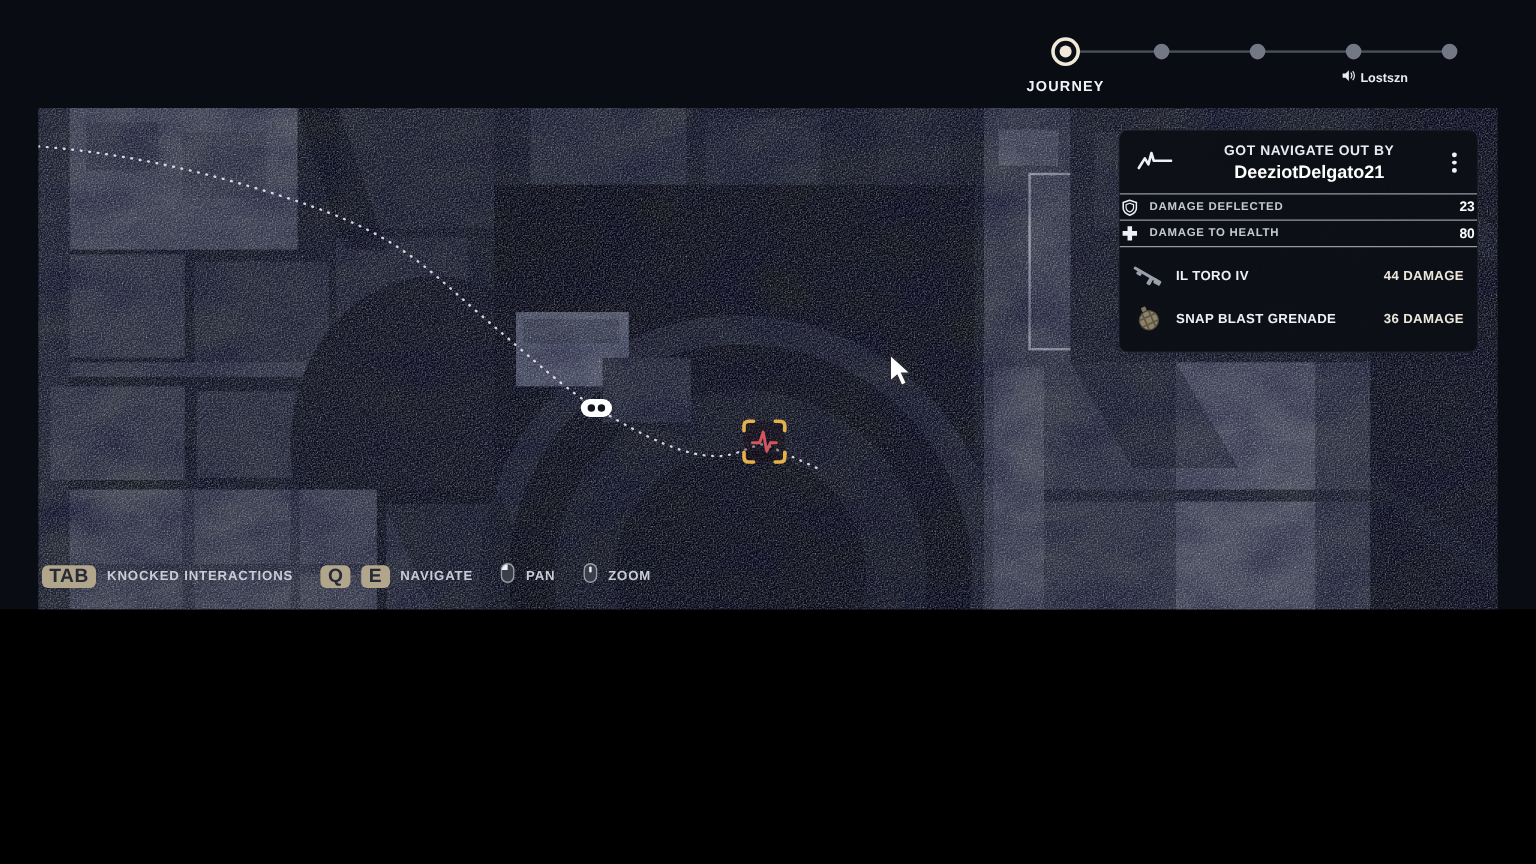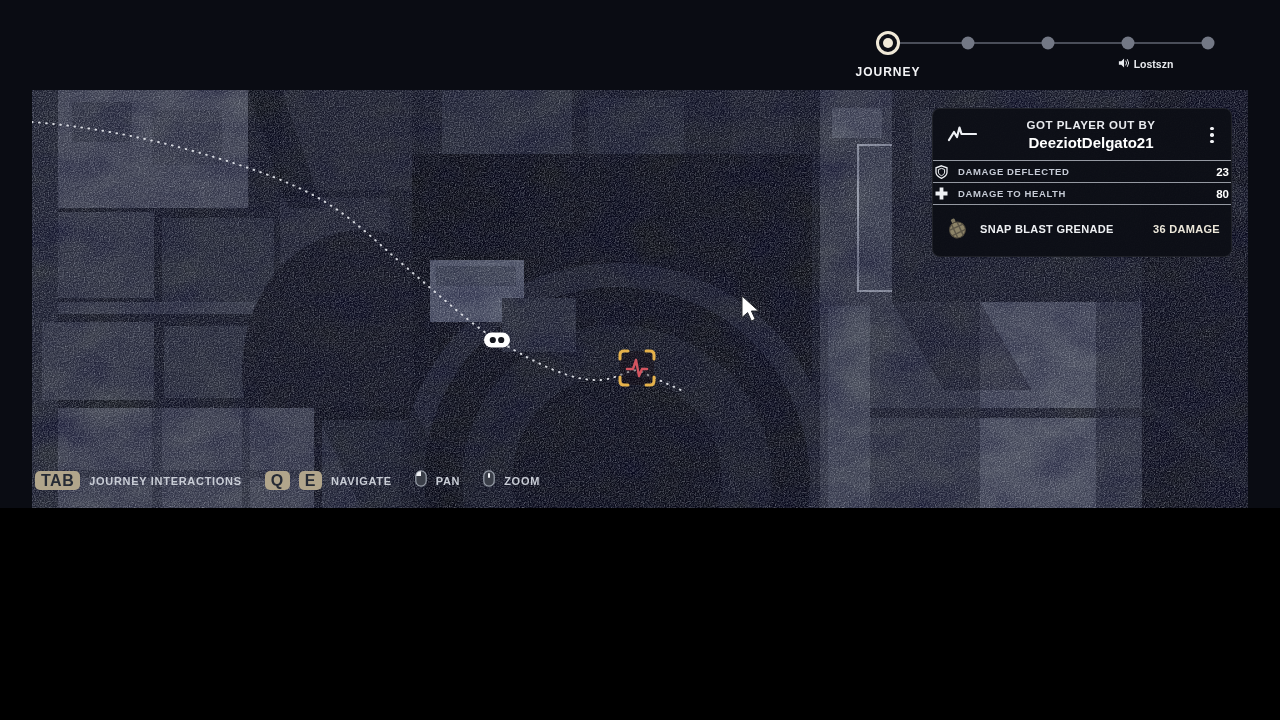--- a/index.html
+++ b/index.html
@@ -187,21 +187,21 @@
   </div>
 
   <div class="panel">
     <div class="panel-header">
       <div class="hicon">
         <svg width="30" height="28" viewBox="0 0 30 28">
           <path d="M2 21 L7 13 L10 18 L12.5 8.5 L14.5 15 L29 15" fill="none" stroke="#eef0f4" stroke-width="2.2" stroke-linejoin="round" stroke-linecap="round"></path>
         </svg>
       </div>
       <div class="htxt">
-        <div class="panel-title">GOT PLAYER OUT BY</div>
+        <div class="panel-title">GOT NAVIGATE OUT BY</div>
         <div class="panel-player">DeeziotDelgato21</div>
       </div>
       <div class="kebab">
           <i></i>
           <i></i>
           <i></i>
         </div>
     </div>
 
     <div class="stat-row">
@@ -219,41 +219,55 @@
       <span class="sicon">
         <svg width="13" height="13" viewBox="0 0 13 13">
           <path d="M4.6 0.5 H8.4 V4.6 H12.5 V8.4 H8.4 V12.5 H4.6 V8.4 H0.5 V4.6 H4.6 Z" fill="#eef0f4"></path>
         </svg>
       </span>
       <span class="stat-label">DAMAGE TO HEALTH</span>
       <span class="stat-value">80</span>
     </div>
 
     <div class="weapons">
+      <div class="weapon-row">
+        <span class="wicon">
+          <svg width="30" height="26" viewBox="0 0 30 26">
+            <g transform="rotate(30 15 13)" fill="#9aa0ab">
+              <rect x="1" y="11.5" width="23" height="2.6" rx="1"></rect>
+              <rect x="16.5" y="13.5" width="3.4" height="6" rx="1"></rect>
+              <rect x="21" y="11.5" width="6" height="4.4" rx="1"></rect>
+              <rect x="5" y="13.8" width="4.4" height="2.8" rx="1"></rect>
+            </g>
+          </svg>
+        </span>
+        <span class="weapon-name">IL TORO IV</span>
+        <span class="weapon-damage">44 DAMAGE</span>
+      </div>
       <div class="weapon-row">
         <span class="wicon">
           <svg width="26" height="26" viewBox="0 0 26 26">
             <g transform="rotate(-25 13 13)">
               <rect x="11" y="2" width="4" height="4" rx="1" fill="#7d765f"></rect>
               <circle cx="13" cy="14" r="8" fill="#8d8468"></circle>
               <path d="M5.5 11 H20.5 M5.5 17 H20.5 M10 6.8 V21.2 M16 6.8 V21.2" stroke="#5d5748" stroke-width="1.4"></path>
               <circle cx="13" cy="14" r="8" fill="none" stroke="#4e483b" stroke-width="1"></circle>
             </g>
           </svg>
         </span>
         <span class="weapon-name">SNAP BLAST GRENADE</span>
         <span class="weapon-damage">36 DAMAGE</span>
       </div>
     </div>
   </div>
 
   <div class="footer-hints">
     <div class="hint-group">
       <span class="keycap">TAB</span>
-      <span class="hint-label">JOURNEY INTERACTIONS</span>
+      <span class="hint-label">KNOCKED INTERACTIONS</span>
     </div>
     <div class="hint-group">
       <span class="keycap">Q</span>
       <span class="keycap">E</span>
       <span class="hint-label">NAVIGATE</span>
     </div>
     <div class="hint-group">
       <span>
         <svg width="12" height="17" viewBox="0 0 12 17">
           <rect x="0.8" y="0.8" width="10.4" height="15.4" rx="5.2" fill="#3a3e48" stroke="#9aa0ab" stroke-width="1.2"></rect>

